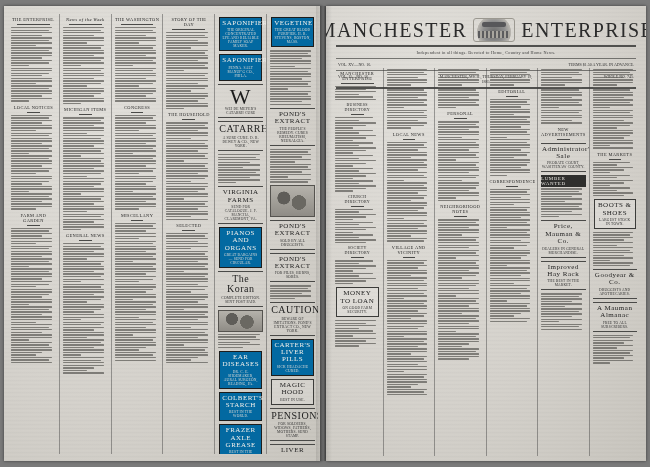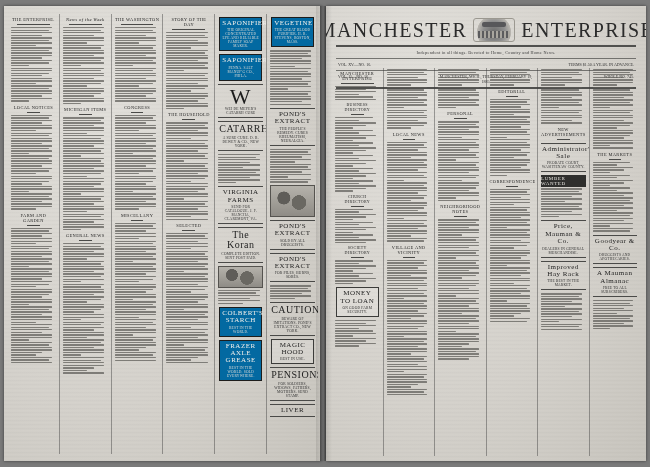--- a/index.html
+++ b/index.html
@@ -819,32 +819,40 @@
             <i class="s85"></i>
           <i class="s92"></i>
             <i class="s70"></i>
             <i class="s92"></i>
             <i class="s40"></i>
         </div>
         <div class="ad">
           <div class="ad-title">VIRGINIA FARMS</div>
           <div class="ad-sub">SEND FOR CATALOGUE. J. F. MANCHA, CLAREMONT, VA.</div>
         </div>
+        <div class="boxad dark">
+          <div class="ad-title">PIANOS AND ORGANS</div>
+          <div class="ad-sub">GREAT BARGAINS — SEND FOR CIRCULAR.</div>
+        </div>
         <div class="ad">
           <div class="ad-title xl">The Koran</div>
           <div class="ad-sub">COMPLETE EDITION. SENT POST PAID.</div>
         </div>
         <div class="cut"></div>
         <div class="tx">
           <i class="s92"></i>
             <i class="s85"></i>
             <i class="s92"></i>
             <i class="s70"></i>
             <i class="s92"></i>
             <i class="s55"></i>
+        </div>
+        <div class="boxad dark">
+          <div class="ad-title">EAR DISEASES</div>
+          <div class="ad-sub">DR. C. E. SHOEMAKER, AURAL SURGEON, READING, PA.</div>
         </div>
         <div class="boxad dark">
           <div class="ad-title">COLBERT'S STARCH</div>
           <div class="ad-sub">BEST IN THE WORLD.</div>
         </div>
         <div class="boxad dark">
           <div class="ad-title">FRAZER AXLE GREASE</div>
           <div class="ad-sub">BEST IN THE WORLD. SOLD EVERYWHERE.</div>
         </div>
 
@@ -912,20 +920,24 @@
           <i class="s92"></i>
             <i class="s85"></i>
             <i class="s92"></i>
             <i class="s70"></i>
             <i class="s92"></i>
             <i class="s55"></i>
         </div>
         <div class="ad">
           <div class="ad-title xl">CAUTION.</div>
           <div class="ad-sub">BEWARE OF IMITATIONS. POND'S EXTRACT CO., NEW YORK.</div>
+        </div>
+        <div class="boxad dark">
+          <div class="ad-title">CARTER'S LIVER PILLS</div>
+          <div class="ad-sub">SICK HEADACHE CURED.</div>
         </div>
         <div class="boxad">
           <div class="ad-title">MAGIC HOOD</div>
           <div class="ad-sub">BEST IN USE.</div>
         </div>
         <div class="ad">
           <div class="ad-title xl">PENSIONS</div>
           <div class="ad-sub">FOR SOLDIERS, WIDOWS, FATHERS, MOTHERS. SEND STAMP.</div>
         </div>
         <div class="ad">
@@ -1536,20 +1548,24 @@
           <i class="s85"></i>
             <i class="s55"></i>
             <i class="s92"></i>
             <i class="s70"></i>
             <i class="s40"></i>
           <i class="s85"></i>
             <i class="s55"></i>
             <i class="s92"></i>
             <i class="s70"></i>
         </div>
+        <div class="boxad">
+          <div class="ad-title">BOOTS &amp; SHOES</div>
+          <div class="ad-sub">LARGEST STOCK IN TOWN.</div>
+        </div>
         <div class="tx">
           <i class="s92"></i>
             <i class="s85"></i>
             <i class="s92"></i>
             <i class="s70"></i>
             <i class="s92"></i>
             <i class="s55"></i>
             <i class="s92"></i>
             <i class="s85"></i>
           <i class="s92"></i>

